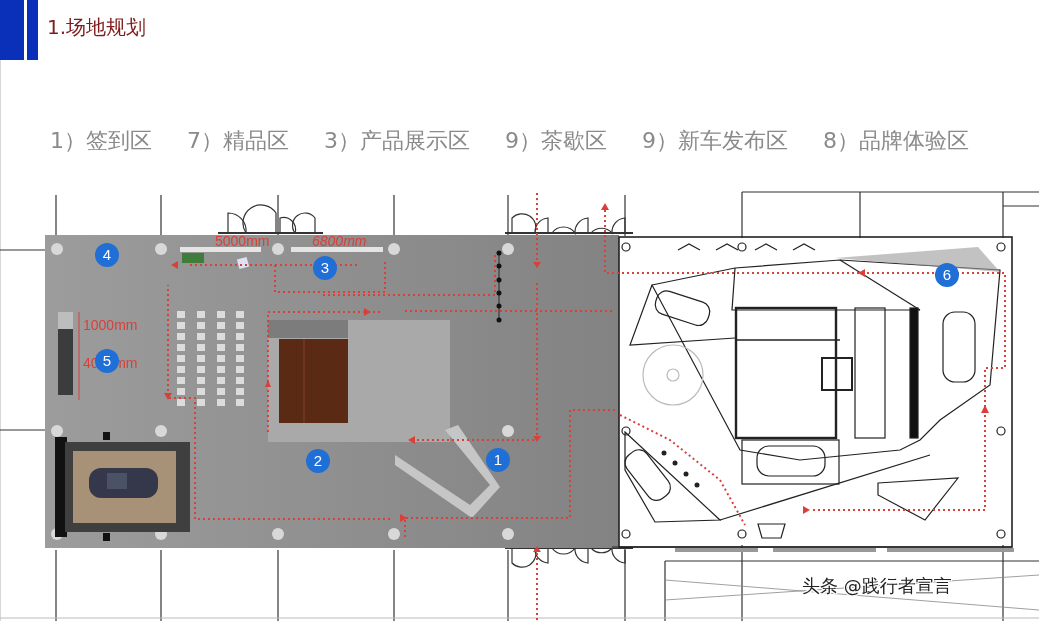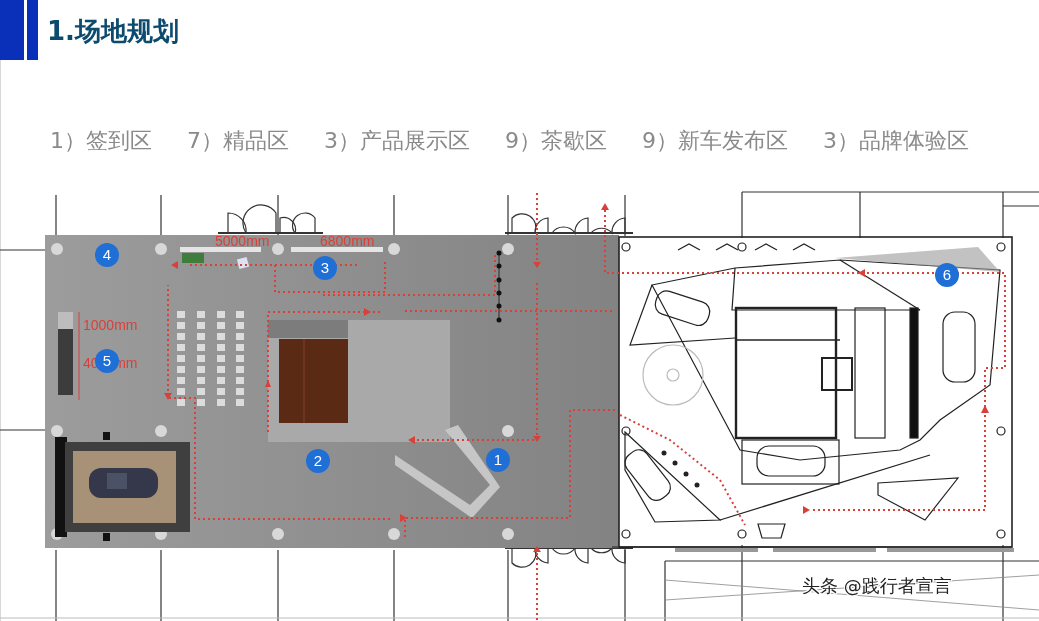--- a/index.html
+++ b/index.html
@@ -1,20 +1,20 @@
 <!DOCTYPE html>
 <html><head>
 <meta charset="utf-8">
 <style>
   html,body{margin:0;padding:0;background:#fff;}
   body{width:1039px;height:621px;position:relative;overflow:hidden;font-family:"DejaVu Sans","Liberation Sans",sans-serif;}
   .bar1{position:absolute;left:0;top:0;width:24px;height:60px;background:#0a2fb8;}
   .bar2{position:absolute;left:27px;top:0;width:11px;height:60px;background:#0a2fb8;}
   .leftline{position:absolute;left:0;top:60px;width:1px;height:561px;background:#d8d8d8;}
-  .title{position:absolute;left:47px;top:14px;font-size:26px;font-weight:bold;color:#0c4a6e;letter-spacing:0px;}
+  .title{position:absolute;left:47px;top:14px;font-size:20px;font-weight:normal;color:#7f1d1d;letter-spacing:0px;}
   .zones{position:absolute;left:50px;top:126px;font-size:22px;color:#8a8a8a;white-space:nowrap;}
   .zones span{margin-right:28px;text-align:right;}
   .plan{position:absolute;left:0;top:185px;width:1039px;height:436px;}
   .watermark{position:absolute;left:802px;top:574px;font-size:18px;color:#222;text-shadow:1px 1px 0 #fff,-1px -1px 0 #fff,1px -1px 0 #fff,-1px 1px 0 #fff;white-space:nowrap;}
   .badge{position:absolute;width:24px;height:24px;border-radius:50%;background:#1f6fd6;color:#fff;font-size:15px;line-height:24px;text-align:center;font-family:"Liberation Sans",sans-serif;}
   .dim{position:absolute;font-size:14px;color:#d9403a;font-family:"Liberation Sans",sans-serif;}
 </style>
 </head>
 <body>
 
@@ -22,21 +22,21 @@
 <div class="bar2"></div>
 <div class="leftline"></div>
 <div class="title">1.场地规划</div>
 
 <div class="zones">
   <span>1）签到区</span>
   <span>7）精品区</span>
   <span>3）产品展示区</span>
   <span>9）茶歇区</span>
   <span>9）新车发布区</span>
-  <span>3）品牌体验区</span>
+  <span>8）品牌体验区</span>
 </div>
 
 <svg class="plan" viewBox="0 185 1039 436" width="1039" height="436">
 
   <g stroke="#333" stroke-width="1.2" fill="none">
     <line x1="56" y1="195" x2="56" y2="236"></line>
     <line x1="161" y1="195" x2="161" y2="236"></line>
     <line x1="278" y1="195" x2="278" y2="236"></line>
     <line x1="394" y1="195" x2="394" y2="236"></line>
     <line x1="508" y1="195" x2="508" y2="236"></line>
@@ -241,21 +241,21 @@
     <polygon points="400,514 400,522 407,518"></polygon>
     <polygon points="533,552 541,552 537,546"></polygon>
     <polygon points="164,393 172,393 168,400"></polygon>
     <polygon points="271,387 265,387 268,380"></polygon>
     <polygon points="364,308 364,316 371,312"></polygon>
     <polygon points="178,261 178,269 171,265"></polygon>
   </g>
 </svg>
 
 <div class="dim" style="left:215px;top:233px;">5000mm</div>
-<div class="dim" style="left:320px;top:233px;">6800mm</div>
+<div class="dim" style="left:312px;top:233px;font-style:italic;">6800mm</div>
 <div class="dim" style="left:83px;top:317px;">1000mm</div>
 <div class="dim" style="left:83px;top:355px;">4000mm</div>
 
 <div class="badge" style="left:486px;top:448px;">1</div>
 <div class="badge" style="left:306px;top:449px;">2</div>
 <div class="badge" style="left:313px;top:256px;">3</div>
 <div class="badge" style="left:95px;top:243px;">4</div>
 <div class="badge" style="left:95px;top:349px;">5</div>
 <div class="badge" style="left:935px;top:263px;">6</div>
 

